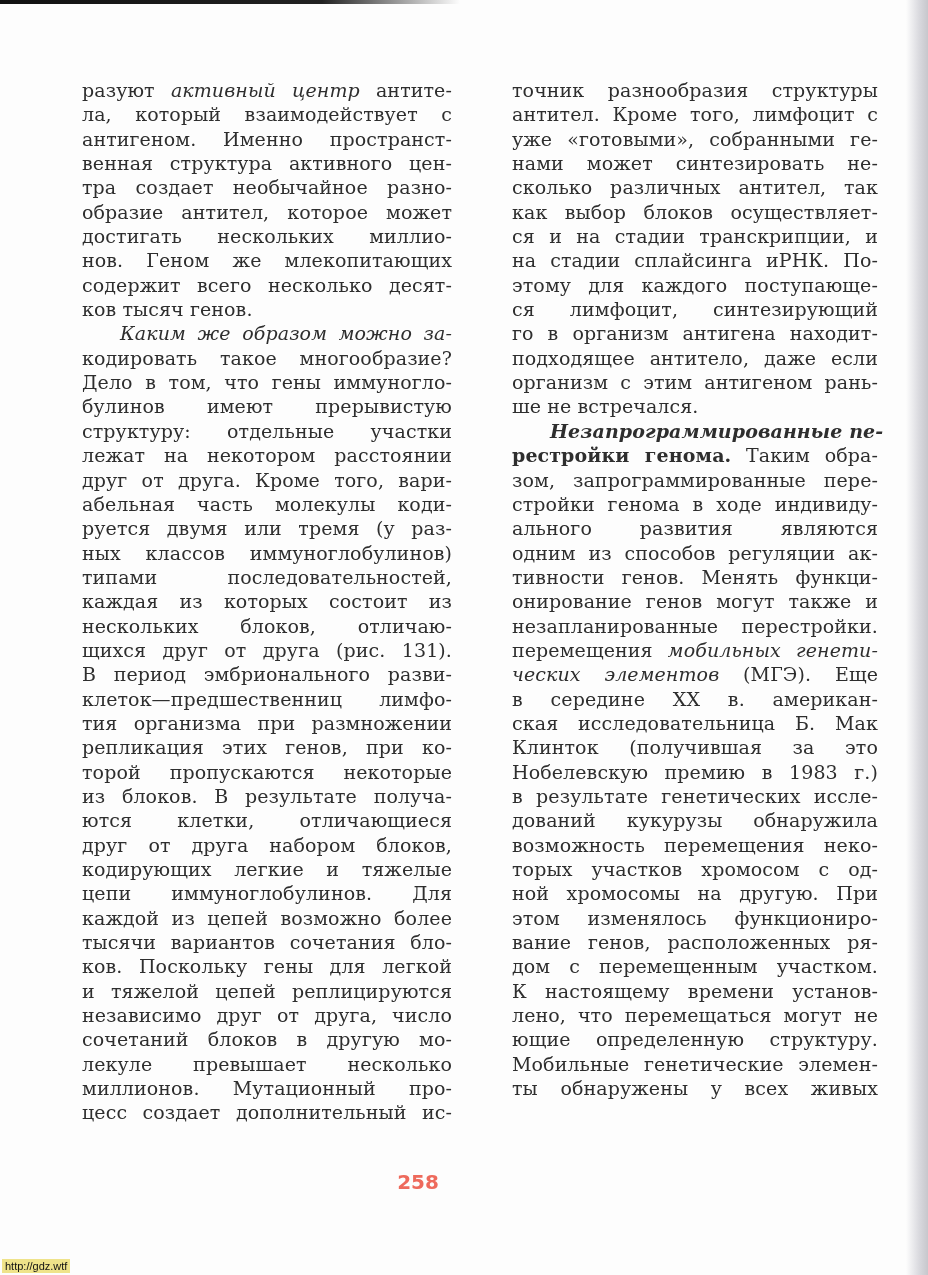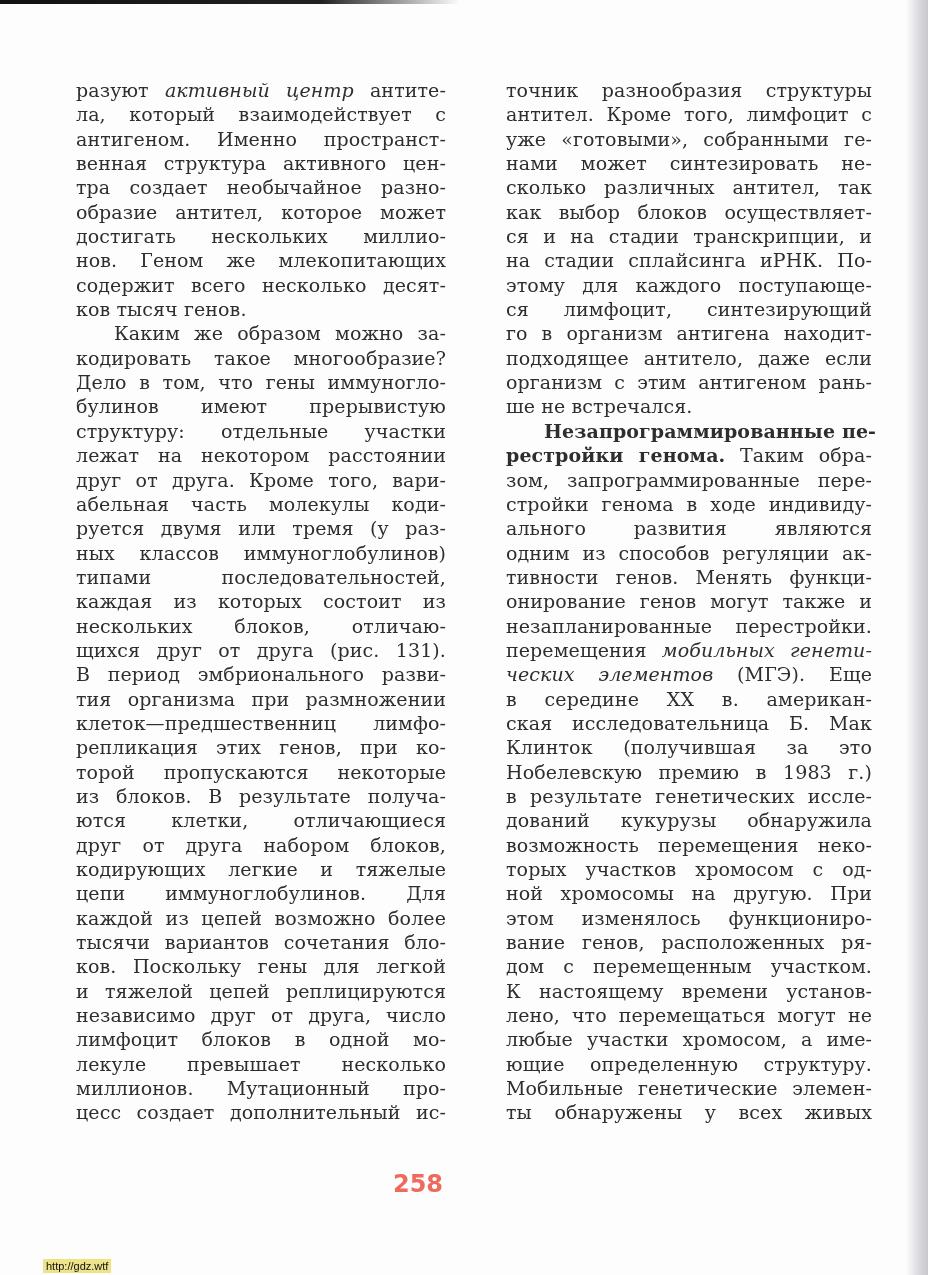--- a/index.html
+++ b/index.html
@@ -11,47 +11,47 @@
     }
     .top-band {
       position: absolute; left: 0; top: 0; width: 460px; height: 4px;
       background: linear-gradient(to right, #111 0%, #222 70%, rgba(0,0,0,0) 100%);
     }
     .right-edge {
       position: absolute; right: 0; top: 0; width: 22px; height: 1275px;
       background: linear-gradient(to right, rgba(255,255,255,0) 0%, #d9d9de 60%, #c7c7cc 100%);
     }
     .column {
-      position: absolute; top: 78px;
+      position: absolute; top: 78px; margin-left: 6px;
     }
     .col-left { left: 76px; width: 370px; }
     .col-right { left: 506px; width: 366px; }
     .line {
       display: block;
       height: 24.35px;
       line-height: 24.35px;
       font-size: 19px;
       white-space: nowrap;
       text-align: justify;
       text-align-last: justify;
       letter-spacing: 0.1px;
     }
     .line.last { text-align-last: left; }
-    .line.indent { padding-left: 38px; }
+    .line.indent { padding-left: 38px; font-style: italic; }
     .it { font-style: italic; }
     .b { font-weight: bold; }
     .page-number {
       position: absolute; left: 0; width: 836px; top: 1170px; text-align: center;
       font-family: "DejaVu Sans", "Liberation Sans", sans-serif;
-      font-weight: bold; font-size: 24px; color: #ee6a5c;
+      font-weight: bold; font-size: 20px; color: #ee6a5c;
     }
     .watermark {
       position: absolute; left: 2px; top: 1259px; padding: 1px 3px;
       background: #efe38a; color: #111;
-      font-family: "Liberation Sans", "DejaVu Sans", sans-serif; font-size: 11px; margin-left: 41px;
+      font-family: "Liberation Sans", "DejaVu Sans", sans-serif; font-size: 11px;
     }
   </style>
 </head>
 <body>
 
 <div class="top-band"></div>
 <div class="right-edge"></div>
 
 <div class="column col-left">
     <div class="line"><span>разуют </span><span class="it">активный центр</span><span> антите-</span></div>
@@ -72,35 +72,35 @@
     <div class="line"><span>лежат на некотором расстоянии</span></div>
     <div class="line"><span>друг от друга. Кроме того, вари-</span></div>
     <div class="line"><span>абельная часть молекулы коди-</span></div>
     <div class="line"><span>руется двумя или тремя (у раз-</span></div>
     <div class="line"><span>ных классов иммуноглобулинов)</span></div>
     <div class="line"><span>типами последовательностей,</span></div>
     <div class="line"><span>каждая из которых состоит из</span></div>
     <div class="line"><span>нескольких блоков, отличаю-</span></div>
     <div class="line"><span>щихся друг от друга (рис. 131).</span></div>
     <div class="line"><span>В период эмбрионального разви-</span></div>
+    <div class="line"><span>клеток—предшественниц лимфо-</span></div>
     <div class="line"><span>тия организма при размножении</span></div>
-    <div class="line"><span>клеток—предшественниц лимфо-</span></div>
     <div class="line"><span>репликация этих генов, при ко-</span></div>
     <div class="line"><span>торой пропускаются некоторые</span></div>
     <div class="line"><span>из блоков. В результате получа-</span></div>
     <div class="line"><span>ются клетки, отличающиеся</span></div>
     <div class="line"><span>друг от друга набором блоков,</span></div>
     <div class="line"><span>кодирующих легкие и тяжелые</span></div>
     <div class="line"><span>цепи иммуноглобулинов. Для</span></div>
     <div class="line"><span>каждой из цепей возможно более</span></div>
     <div class="line"><span>тысячи вариантов сочетания бло-</span></div>
     <div class="line"><span>ков. Поскольку гены для легкой</span></div>
     <div class="line"><span>и тяжелой цепей реплицируются</span></div>
     <div class="line"><span>независимо друг от друга, число</span></div>
-    <div class="line"><span>лимфоцит блоков в одной мо-</span></div>
+    <div class="line"><span>сочетаний блоков в другую мо-</span></div>
     <div class="line"><span>лекуле превышает несколько</span></div>
     <div class="line"><span>миллионов. Мутационный про-</span></div>
     <div class="line"><span>цесс создает дополнительный ис-</span></div>
   </div>
 <div class="column col-right">
     <div class="line"><span>точник разнообразия структуры</span></div>
     <div class="line"><span>антител. Кроме того, лимфоцит с</span></div>
     <div class="line"><span>уже «готовыми», собранными ге-</span></div>
     <div class="line"><span>нами может синтезировать не-</span></div>
     <div class="line"><span>сколько различных антител, так</span></div>
@@ -131,20 +131,19 @@
     <div class="line"><span>в результате генетических иссле-</span></div>
     <div class="line"><span>дований кукурузы обнаружила</span></div>
     <div class="line"><span>возможность перемещения неко-</span></div>
     <div class="line"><span>торых участков хромосом с од-</span></div>
     <div class="line"><span>ной хромосомы на другую. При</span></div>
     <div class="line"><span>этом изменялось функциониро-</span></div>
     <div class="line"><span>вание генов, расположенных ря-</span></div>
     <div class="line"><span>дом с перемещенным участком.</span></div>
     <div class="line"><span>К настоящему времени установ-</span></div>
     <div class="line"><span>лено, что перемещаться могут не</span></div>
-    <div class="line"><span>любые участки хромосом, а име-</span></div>
     <div class="line"><span>ющие определенную структуру.</span></div>
     <div class="line"><span>Мобильные генетические элемен-</span></div>
     <div class="line"><span>ты обнаружены у всех живых</span></div>
   </div>
 
 <div class="page-number">258</div>
 <div class="watermark">http://gdz.wtf</div>
 
 </body></html>

